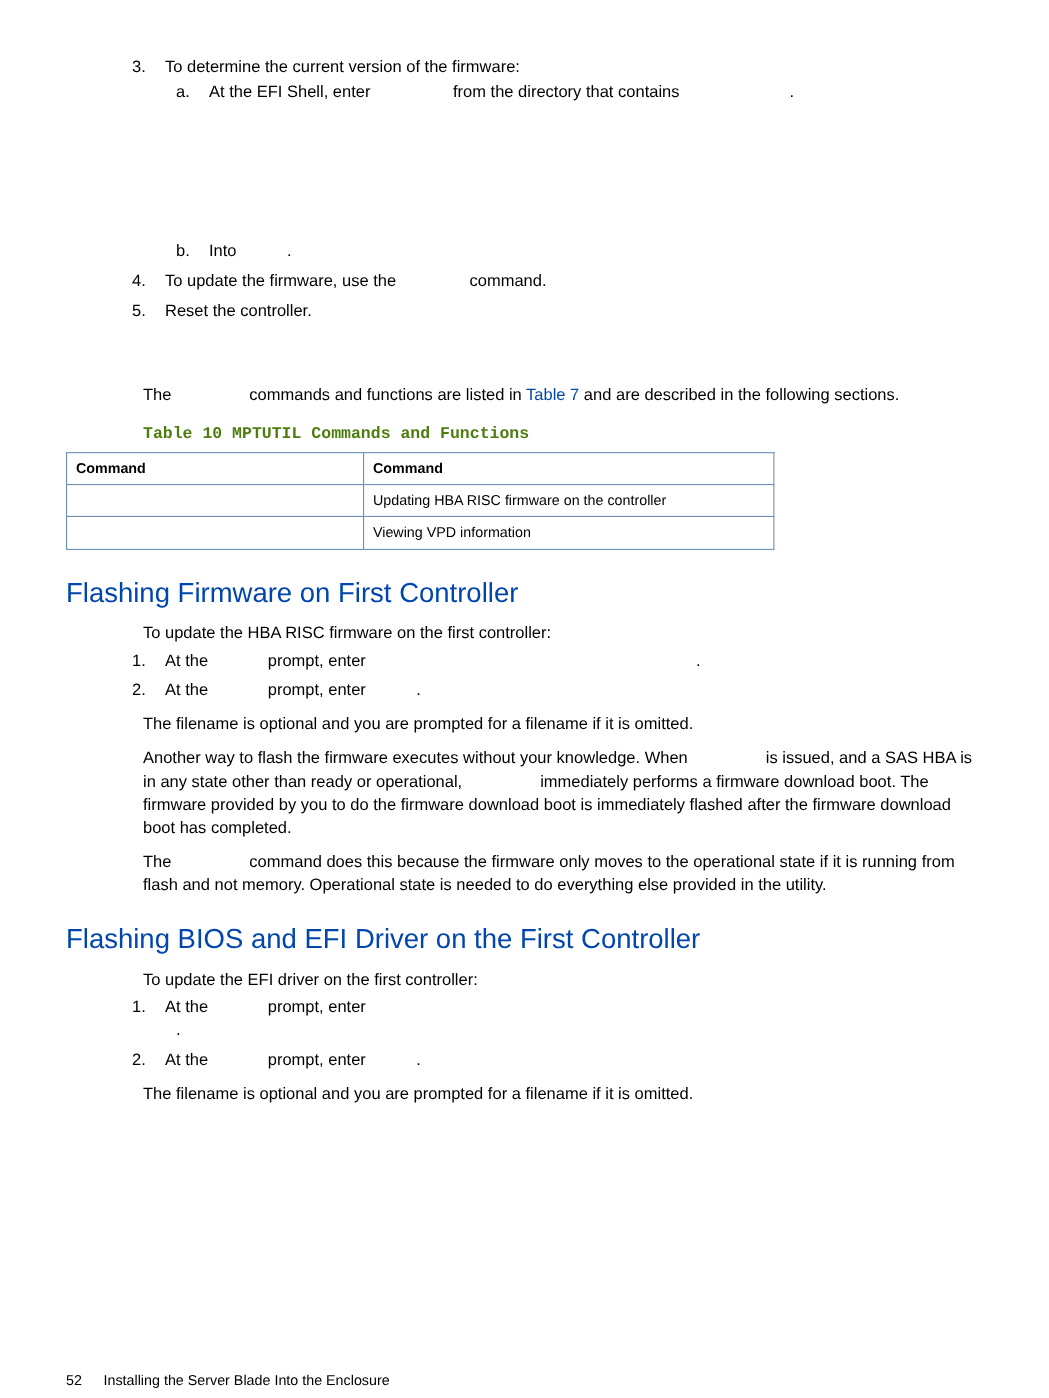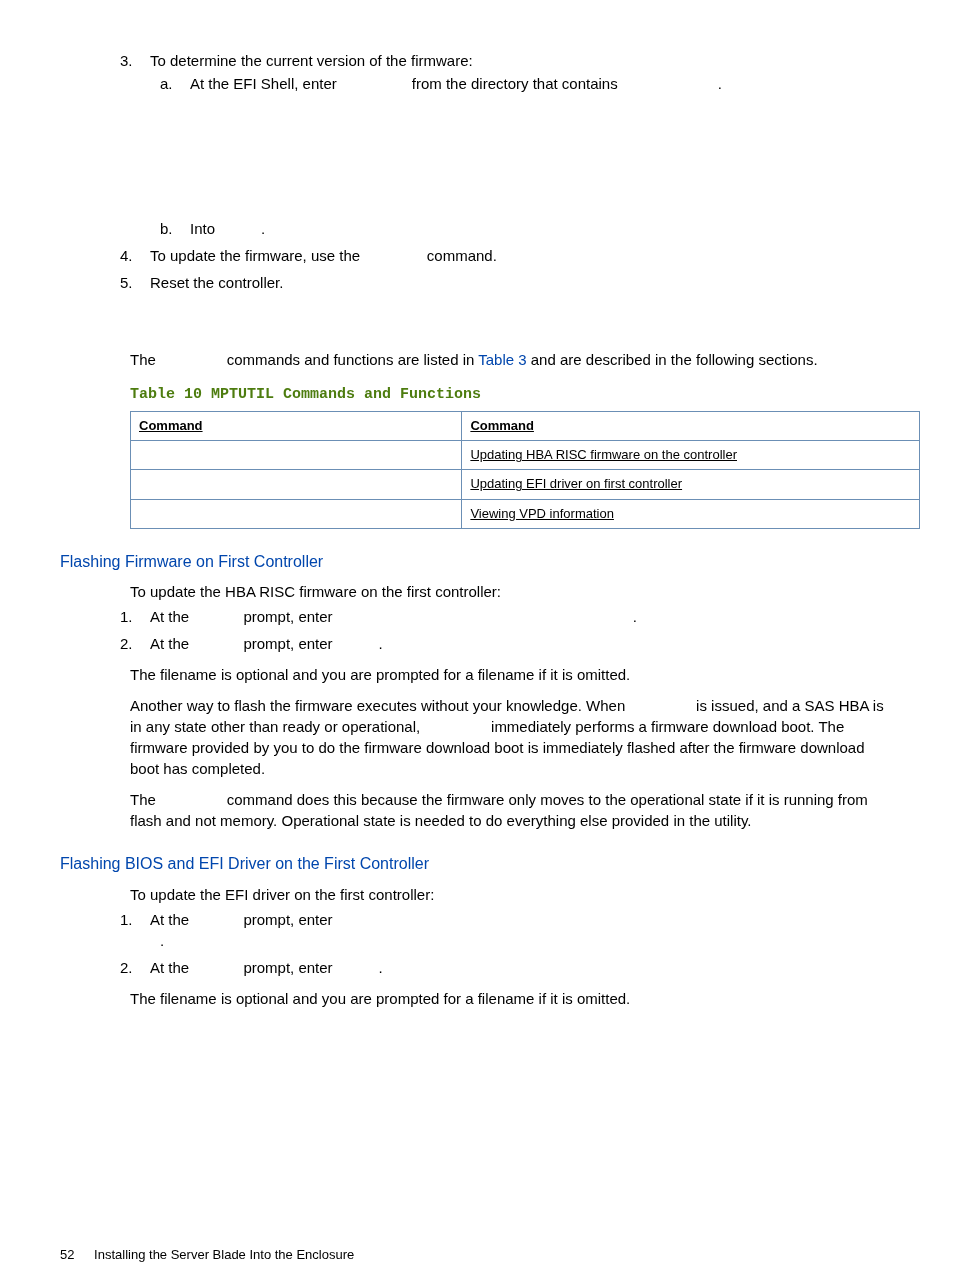--- a/index.html
+++ b/index.html
@@ -21,38 +21,36 @@
   .para-body { padding-left: 70px; margin: 10px 0; }
   .table-caption {
     color: #4d7c0f;
     font-weight: bold;
     font-size: 15px;
     padding-left: 70px;
     margin: 14px 0 6px 0;
     font-family: Liberation Mono, monospace;
   }
   table {
-    margin-left: 70px;
     border-collapse: collapse;
-    width: 790px;
+    width: 644px;
     font-size: 13px;
-    text-decoration: underline;
   }
   th, td {
     border: 1px solid #6b8fb5;
     padding: 5px 8px;
     text-align: left;
     vertical-align: top;
   }
   th { font-weight: bold; }
   .col1 { width: 42%; }
   h3.section {
     color: #0046ad;
     font-weight: normal;
-    font-size: 16px;
+    font-size: 25px;
     margin: 22px 0 8px 0;
   }
   a.xref { color: #0046ad; text-decoration: none; }
   .footer {
     position: absolute;
     left: 60px;
     top: 1246px;
     font-size: 13px;
   }
   .footer .pnum { margin-right: 16px; }
@@ -93,39 +91,35 @@
     <span>Reset the controller.</span>
   </li>
 </ul>
 
 <div style="height:40px;"></div>
 
 <p class="para-body">
   <span>The </span>
   <span>&nbsp;&nbsp;&nbsp;&nbsp;&nbsp;&nbsp;&nbsp;&nbsp;&nbsp;&nbsp;&nbsp;&nbsp;&nbsp;&nbsp;&nbsp;</span>
   <span> commands and functions are listed in </span>
-  <a class="xref">Table 3</a>
+  <a class="xref">Table 7</a>
   <span> and are described in the following sections.</span>
 </p>
 
 <div class="table-caption">Table 10 MPTUTIL Commands and Functions</div>
 
 <table>
   <tbody>
       <tr>
     <th class="col1">Command</th>
     <th>Command</th>
   </tr>
   <tr>
     <td></td>
     <td>Updating HBA RISC firmware on the controller</td>
-  </tr>
-  <tr>
-    <td></td>
-    <td>Updating EFI driver on first controller</td>
   </tr>
   <tr>
     <td></td>
     <td>Viewing VPD information</td>
   </tr>
 </tbody>
   </table>
 
 <h3 class="section">Flashing Firmware on First Controller</h3>
 <p class="para-body" style="margin-top:4px;margin-bottom:4px;">To update the HBA RISC firmware on the first controller:</p>

